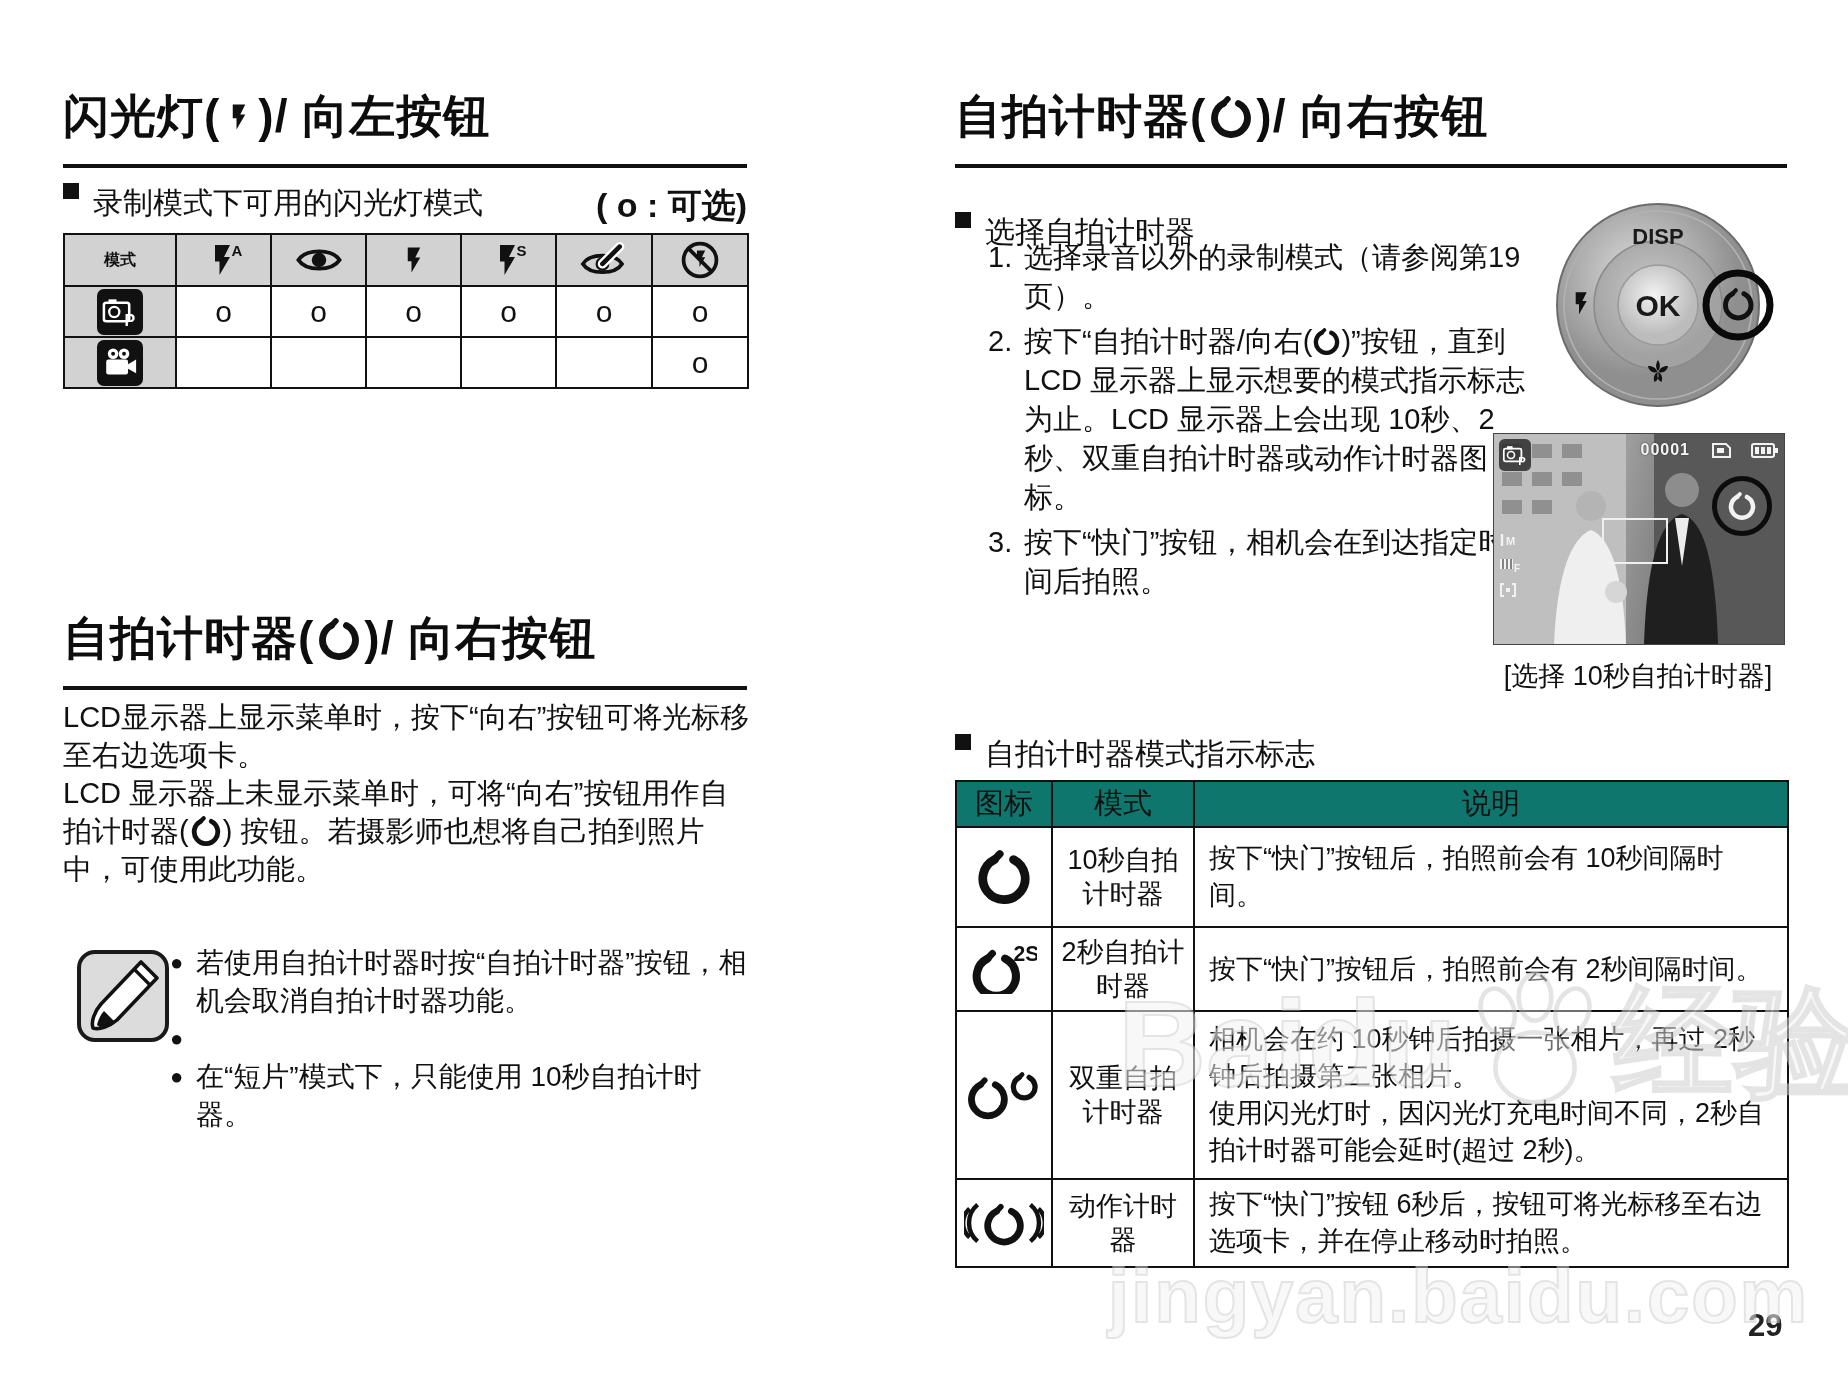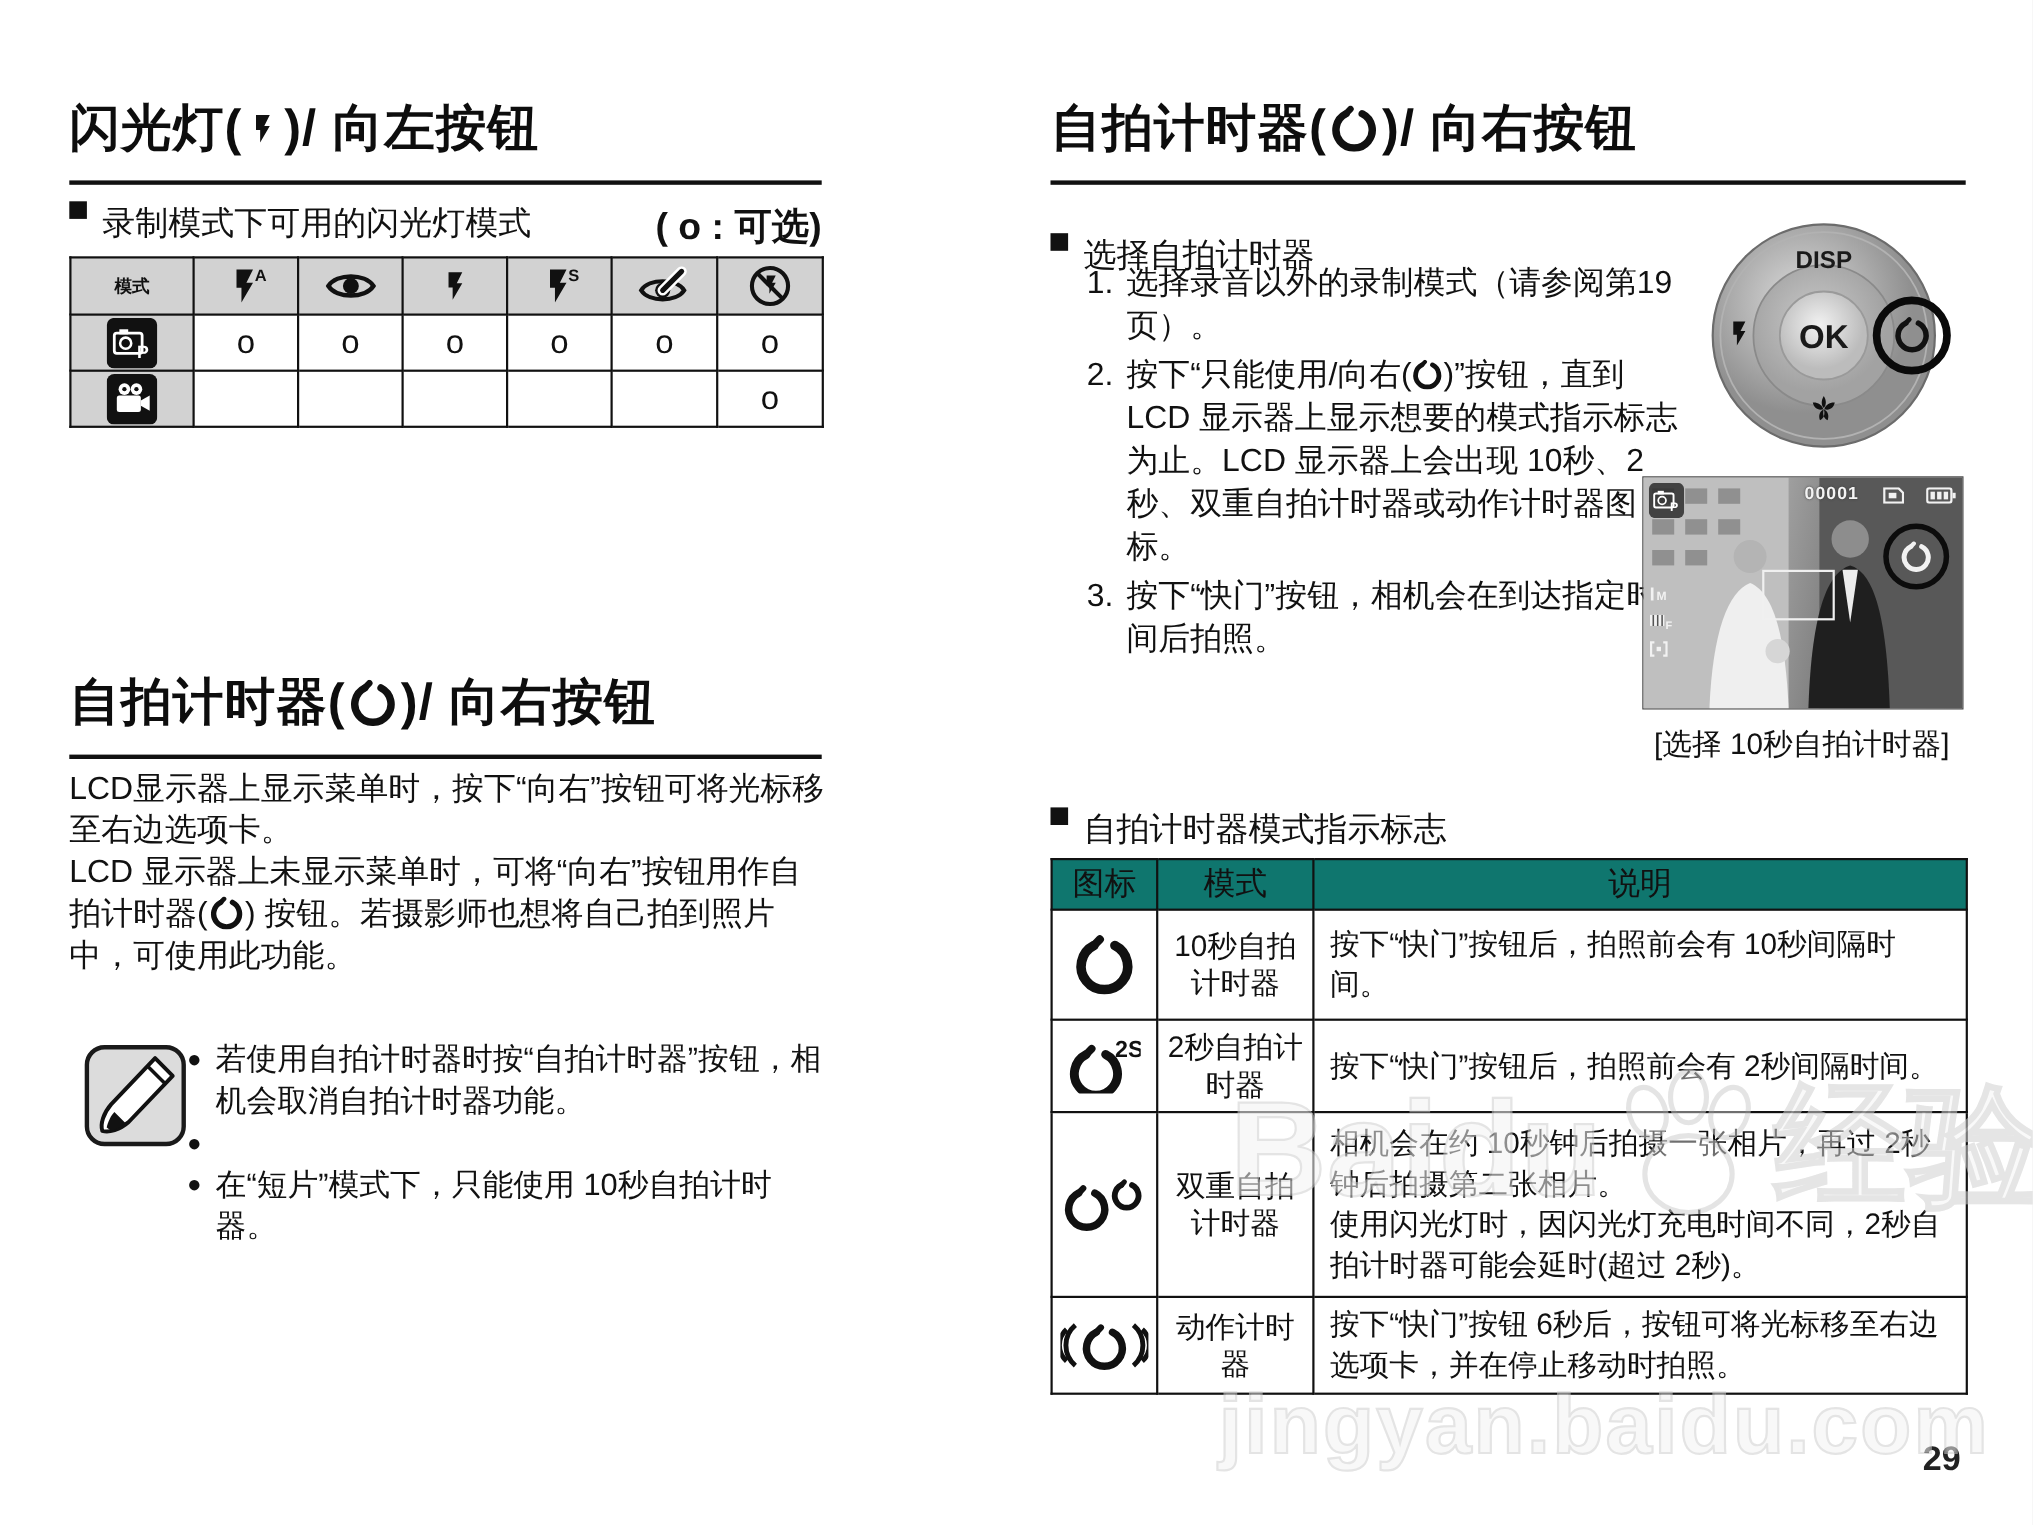--- a/index.html
+++ b/index.html
@@ -232,21 +232,21 @@
     <span>选择自拍计时器</span>
   </div>
 
   <div class="steps" style="left:988px;top:238px;width:548px;">
     <div class="step">
       <span class="num">1.</span>
       <span class="txt">选择录音以外的录制模式（请参阅第19页）。</span>
     </div>
     <div class="step">
       <span class="num">2.</span>
-      <span class="txt"><span>按下“只能使用/向右(</span><span class="ico inlsvg"><svg width="27" height="27" viewBox="0 0 26 26">
+      <span class="txt"><span>按下“自拍计时器/向右(</span><span class="ico inlsvg"><svg width="27" height="27" viewBox="0 0 26 26">
               <path d="M8.4 4.6 A 10.2 10.2 0 1 0 17.6 4.6" fill="none" stroke="#111" stroke-width="4.2" stroke-linecap="round"></path>
               <line x1="8.4" y1="4.6" x2="11" y2="1.9" stroke="#111" stroke-width="3.6" stroke-linecap="round"></line>
             </svg></span><span>)”按钮，直到 LCD 显示器上显示想要的模式指示标志为止。LCD 显示器上会出现 10秒、2秒、双重自拍计时器或动作计时器图标。</span></span>
     </div>
     <div class="step">
       <span class="num">3.</span>
       <span class="txt">按下“快门”按钮，相机会在到达指定时间后拍照。</span>
     </div>
   </div>
 

